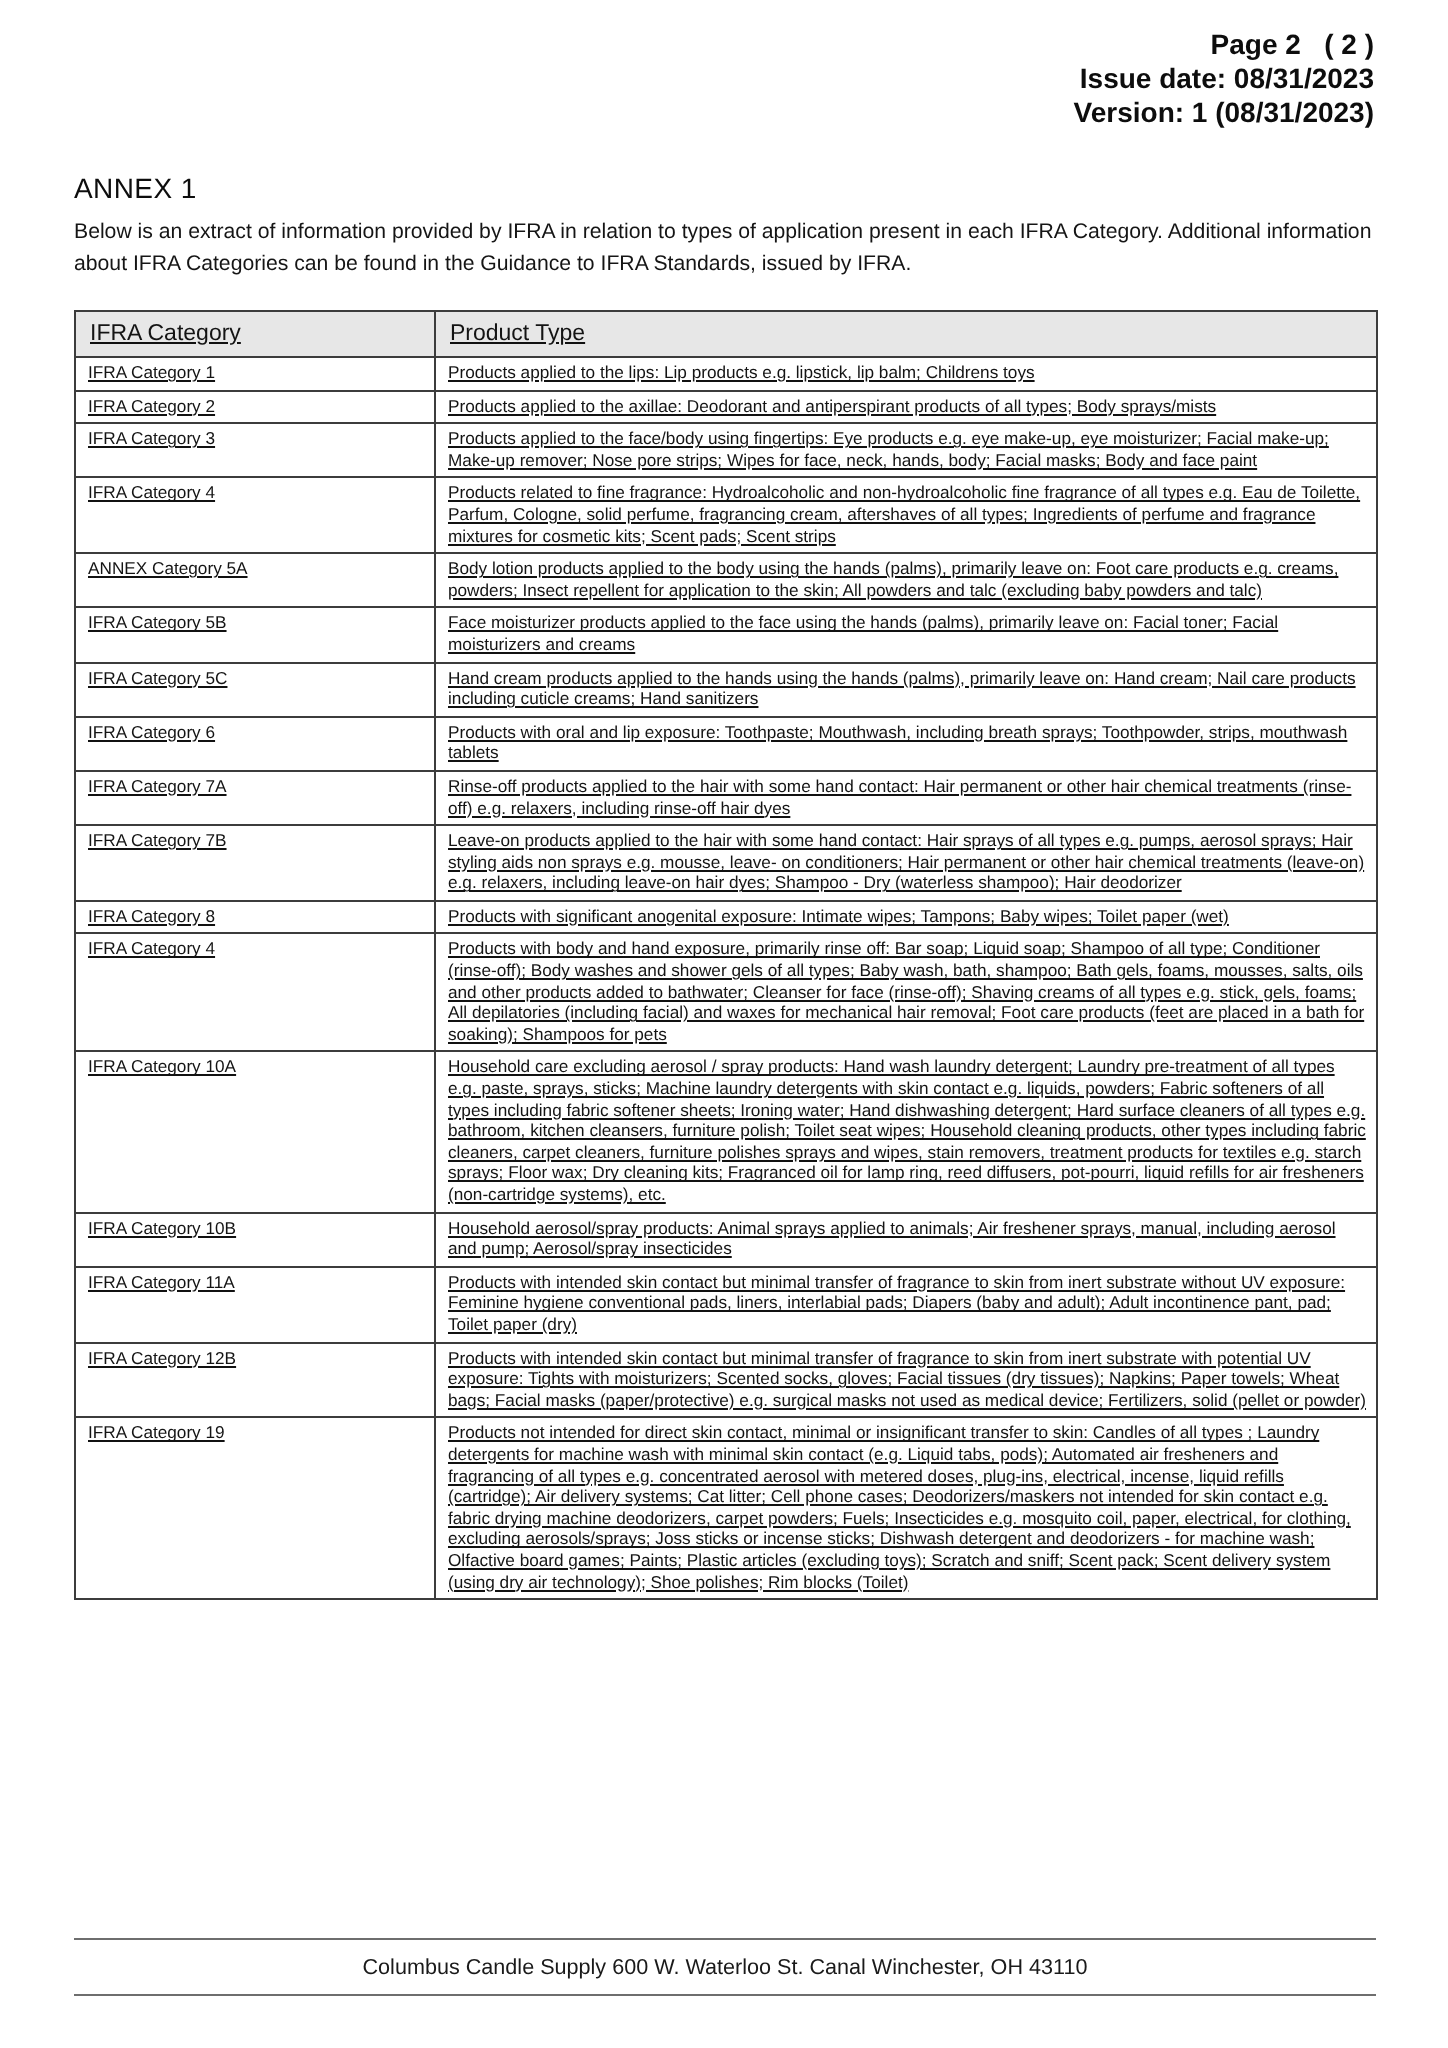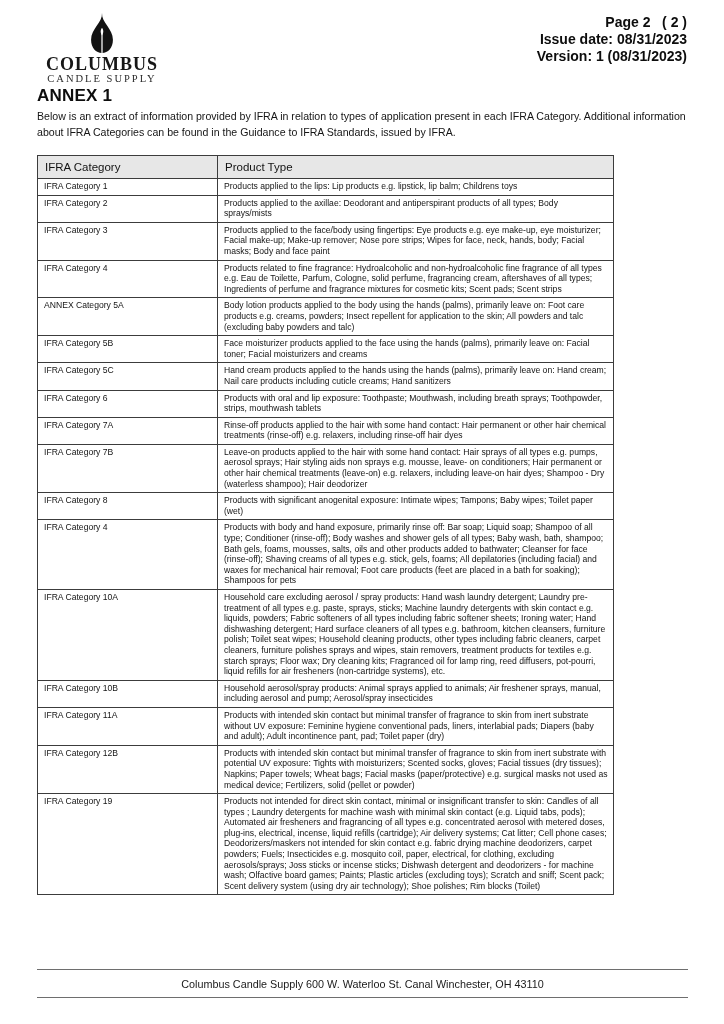--- a/index.html
+++ b/index.html
@@ -32,30 +32,30 @@
   .doc-meta {
     position: absolute; right: 37px; top: 14px;
     text-align: right; font-weight: 700; font-size: 14px;
     line-height: 17px; color: #0d0d0d;
   }
   .doc-meta .line { white-space: pre; }
 
   
   .annex-title {
     position: absolute; left: 37px; top: 86px;
-    font-weight: 700; font-size: 17px; color: #0d0d0d;
+    font-weight: 400; font-size: 14px; color: #0d0d0d;
     letter-spacing: 0.2px;
   }
   .intro {
     position: absolute; left: 37px; top: 109px; width: 652px;
     font-size: 10.6px; line-height: 15.5px; color: #151515;
   }
 
   
-  .ifra-table-wrap { position: absolute; left: 37px; top: 155px; width: 577px; }
+  .ifra-table-wrap { position: absolute; left: 37px; top: 155px; width: 652px; text-decoration: underline; }
   table.ifra {
     width: 100%;
     border-collapse: collapse;
     border: 1px solid #3c3c3c;
   }
   table.ifra th, table.ifra td {
     border: 1px solid #3c3c3c;
     vertical-align: top;
     text-align: left;
   }
@@ -82,29 +82,20 @@
   .footer .address {
     font-size: 10.8px; color: #1a1a1a; line-height: 14px;
     padding: 7px 0 6px 0;
   }
 </style>
 </head>
 <body>
 
 <div class="page">
 
-  <div class="logo-block">
-    <svg class="flame" width="38" height="42" viewBox="0 0 40 44" aria-hidden="true">
-      <path fill="#131313" d="M20 1 C20.6 11 8.5 17.5 8.5 29 C8.5 37.5 13.7 43 20 43 C26.3 43 31.5 37.5 31.5 29 C31.5 17.5 19.4 11 20 1 Z"></path>
-      <rect x="19.35" y="22" width="1.3" height="21" fill="#ffffff"></rect>
-      <path fill="#ffffff" d="M20 15.5 c2.6 3.4 0.9 6.8 0 8.2 c-0.9 -1.4 -2.6 -4.8 0 -8.2 Z" transform="translate(0,1)"></path>
-    </svg>
-    <div class="logo-name">COLUMBUS</div>
-    <div class="logo-sub">CANDLE SUPPLY</div>
-  </div>
 
   <div class="doc-meta">
     <div class="line">Page 2   ( 2 )</div>
     <div class="line">Issue date: 08/31/2023</div>
     <div class="line">Version: 1 (08/31/2023)</div>
   </div>
 
   <div class="annex-title">ANNEX 1</div>
   <div class="intro">Below is an extract of information provided by IFRA in relation to types of application present in each IFRA Category. Additional information about IFRA Categories can be found in the Guidance to IFRA Standards, issued by IFRA.</div>
 

